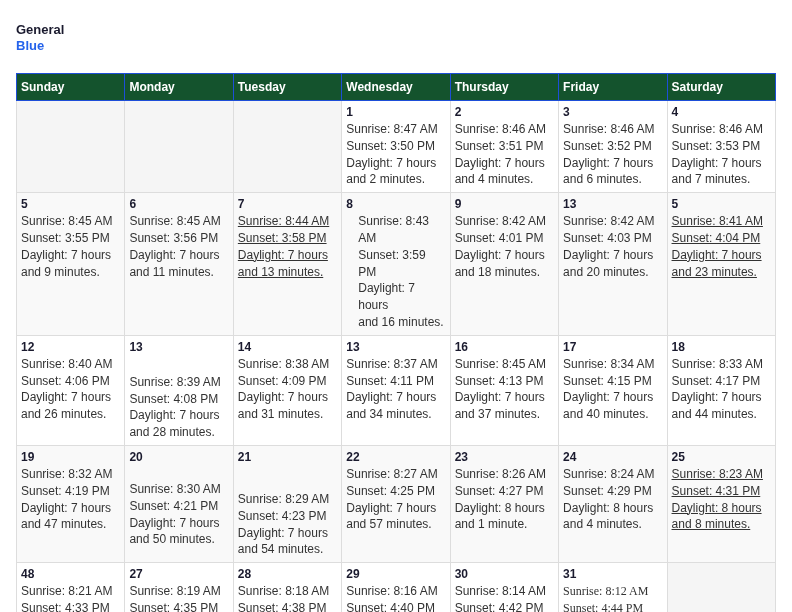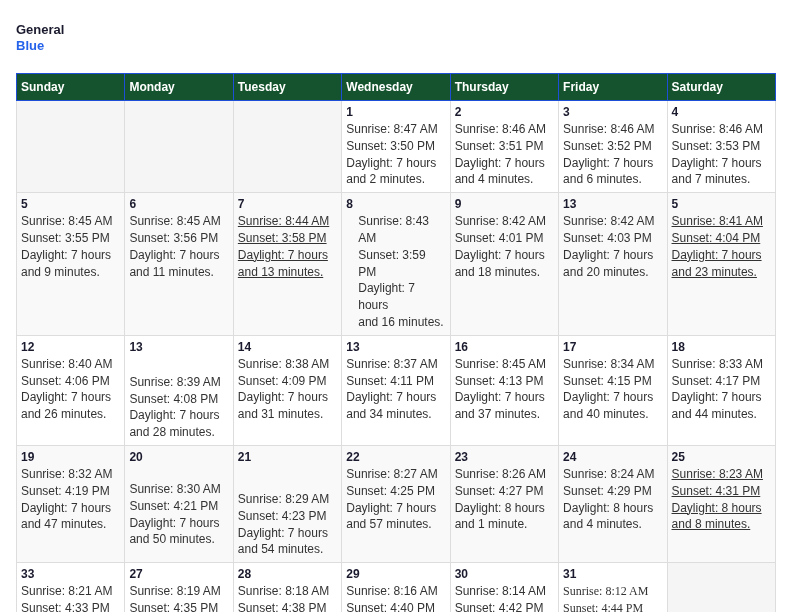--- a/index.html
+++ b/index.html
@@ -282,21 +282,21 @@
         <td>
           <div class="day-number">25</div>
           <div class="day-info" style="white-space: pre-line; text-decoration: underline;">Sunrise: 8:23 AM
 Sunset: 4:31 PM
 Daylight: 8 hours
 and 8 minutes.</div>
         </td>
       </tr>
       <tr>
         <td>
-          <div class="day-number">33</div>
+          <div class="day-number">48</div>
           <div class="day-info" style="white-space: pre-line;">Sunrise: 8:21 AM
 Sunset: 4:33 PM
 Daylight: 8 hours
 and 12 minutes.</div>
         </td>
         <td>
           <div class="day-number">27</div>
           <div class="day-info" style="white-space: pre-line;">Sunrise: 8:19 AM
 Sunset: 4:35 PM
 Daylight: 8 hours

